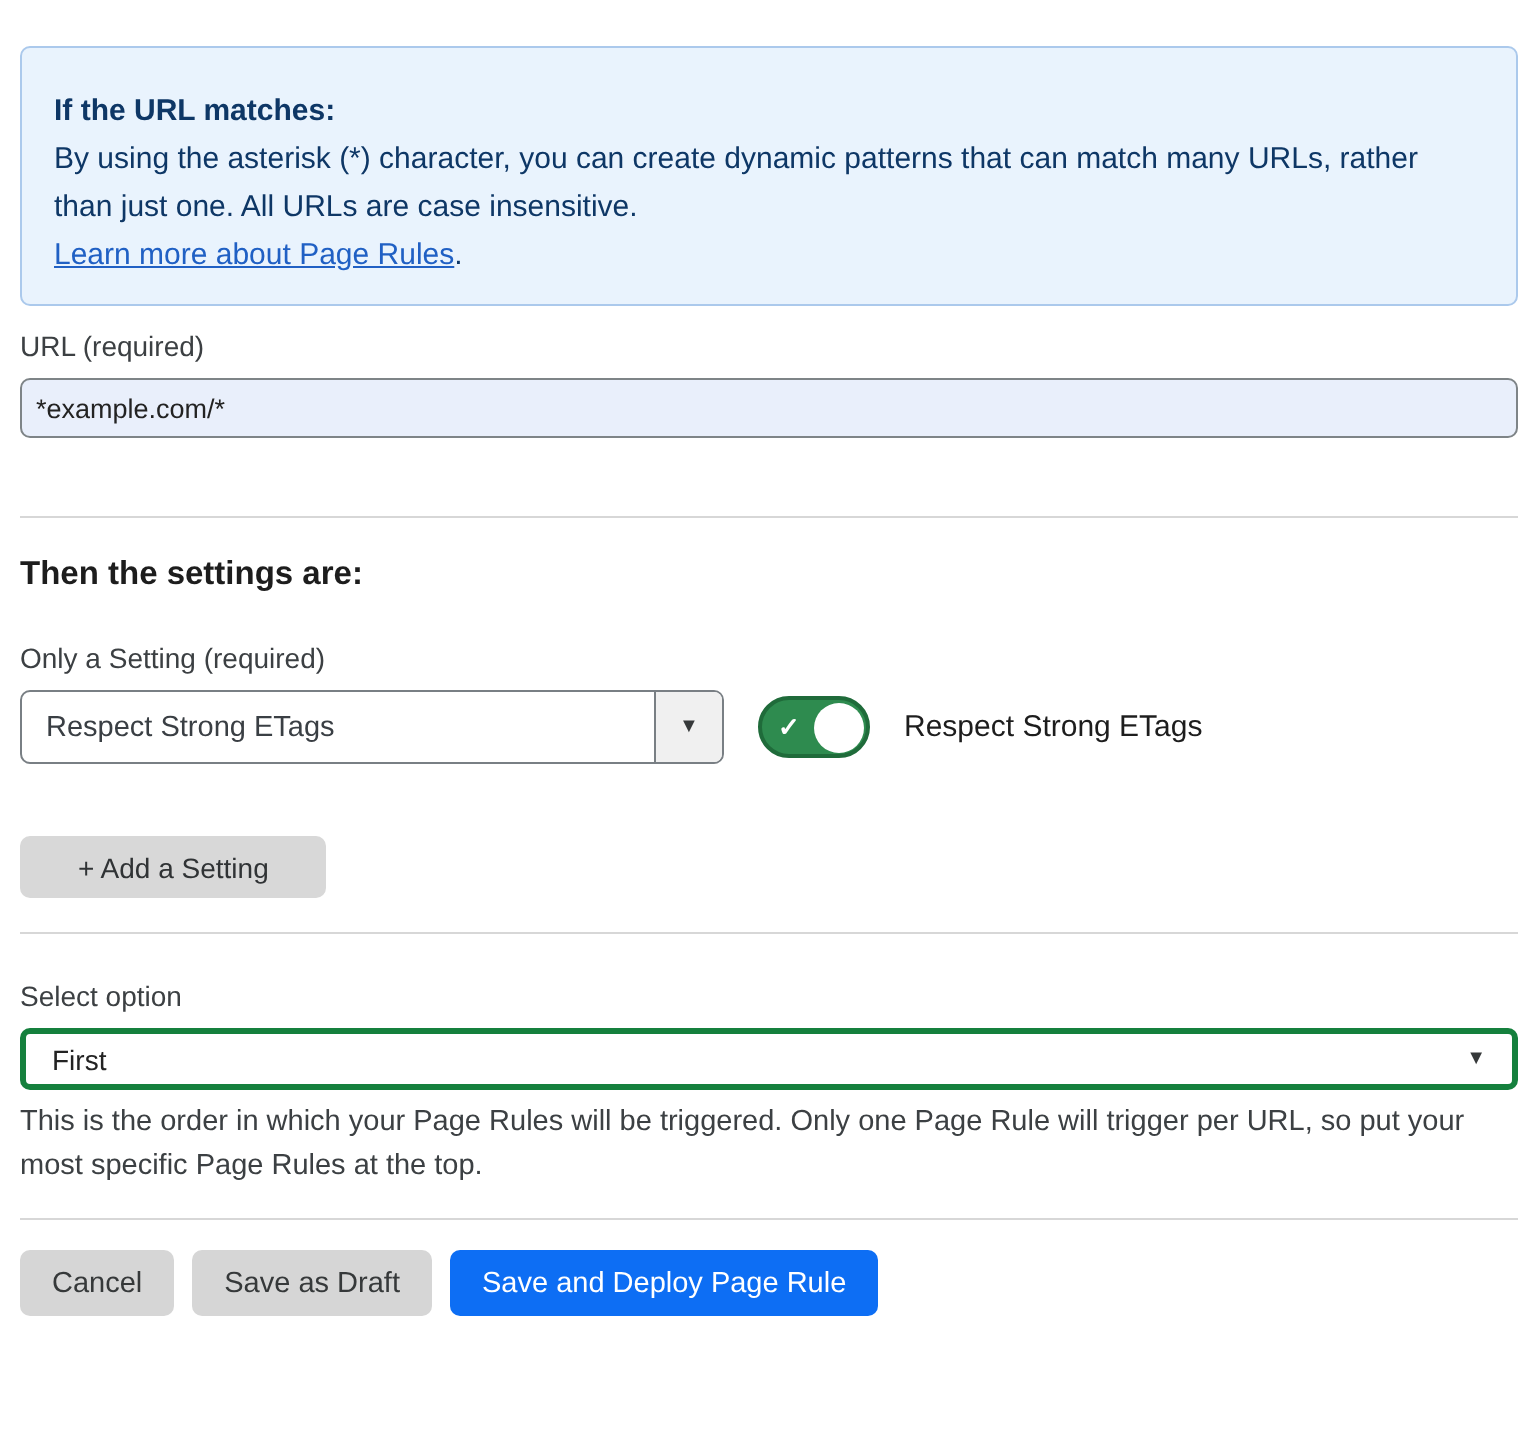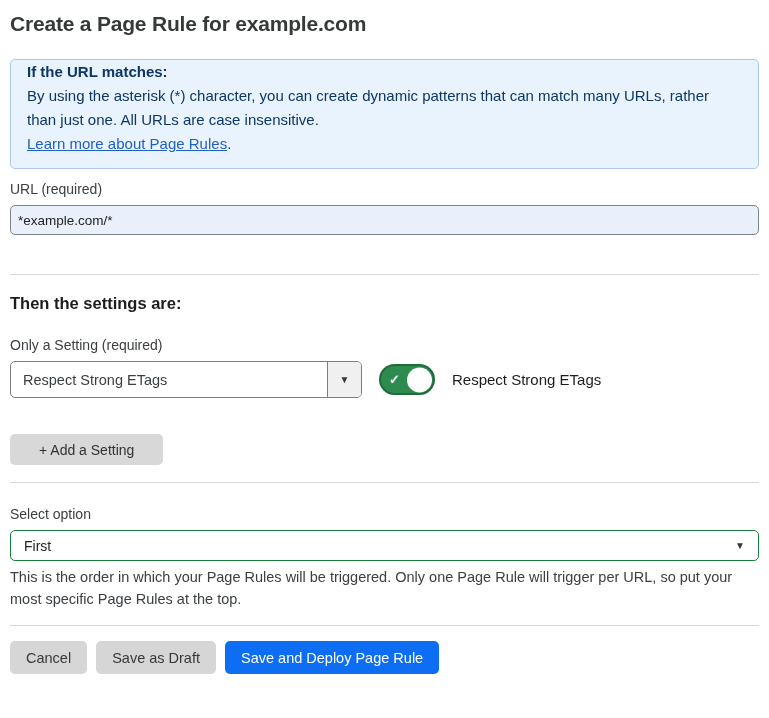--- a/index.html
+++ b/index.html
@@ -20,21 +20,21 @@
     color: #36393a;
     margin: 12px 0 0 0;
     letter-spacing: -0.2px;
   }
 
   .info-box {
     margin-top: 23px;
     background: #e9f3fd;
     border: 1px solid #abc9ec;
     border-radius: 5px;
-    padding: 0 16px 12px 16px;
+    padding: 20px 16px 12px 16px;
     font-size: 15px;
     line-height: 24px;
     color: #0e3766;
   }
   .info-box .info-heading { font-weight: 700; }
   .info-box a.info-link {
     color: #2060c4;
     text-decoration: underline;
     cursor: pointer;
   }
@@ -166,21 +166,21 @@
     font-family: "Liberation Sans", sans-serif;
     cursor: pointer;
   }
 
   .order-select-label { margin-top: 23px; }
 
   .order-select {
     margin-top: 8px;
     width: 100%;
     height: 31px;
-    border: 1px solid #15803d;
+    border: 3px solid #15803d;
     border-radius: 5px;
     background: #ffffff;
     display: flex;
     align-items: center;
     justify-content: space-between;
     padding: 0 13px;
     font-size: 14px;
     color: #232323;
     cursor: pointer;
   }
@@ -214,21 +214,20 @@
     background: #0d6ef4;
     color: #ffffff;
   }
   .btn + .btn { margin-left: 9px; }
 </style>
 </head>
 <body>
 
 <div class="container">
 
-  <h1 class="page-title">Create a Page Rule for example.com</h1>
 
   <div class="info-box">
     <div class="info-heading">If the URL matches:</div>
     <div class="info-body">By using the asterisk (*) character, you can create dynamic patterns that can match many URLs, rather than just one. All URLs are case insensitive.</div>
     <div><a class="info-link">Learn more about Page Rules</a><span>.</span></div>
   </div>
 
   <div class="field-label">URL (required)</div>
   <input class="url-input" type="text" value="*example.com/*" style="">
 

